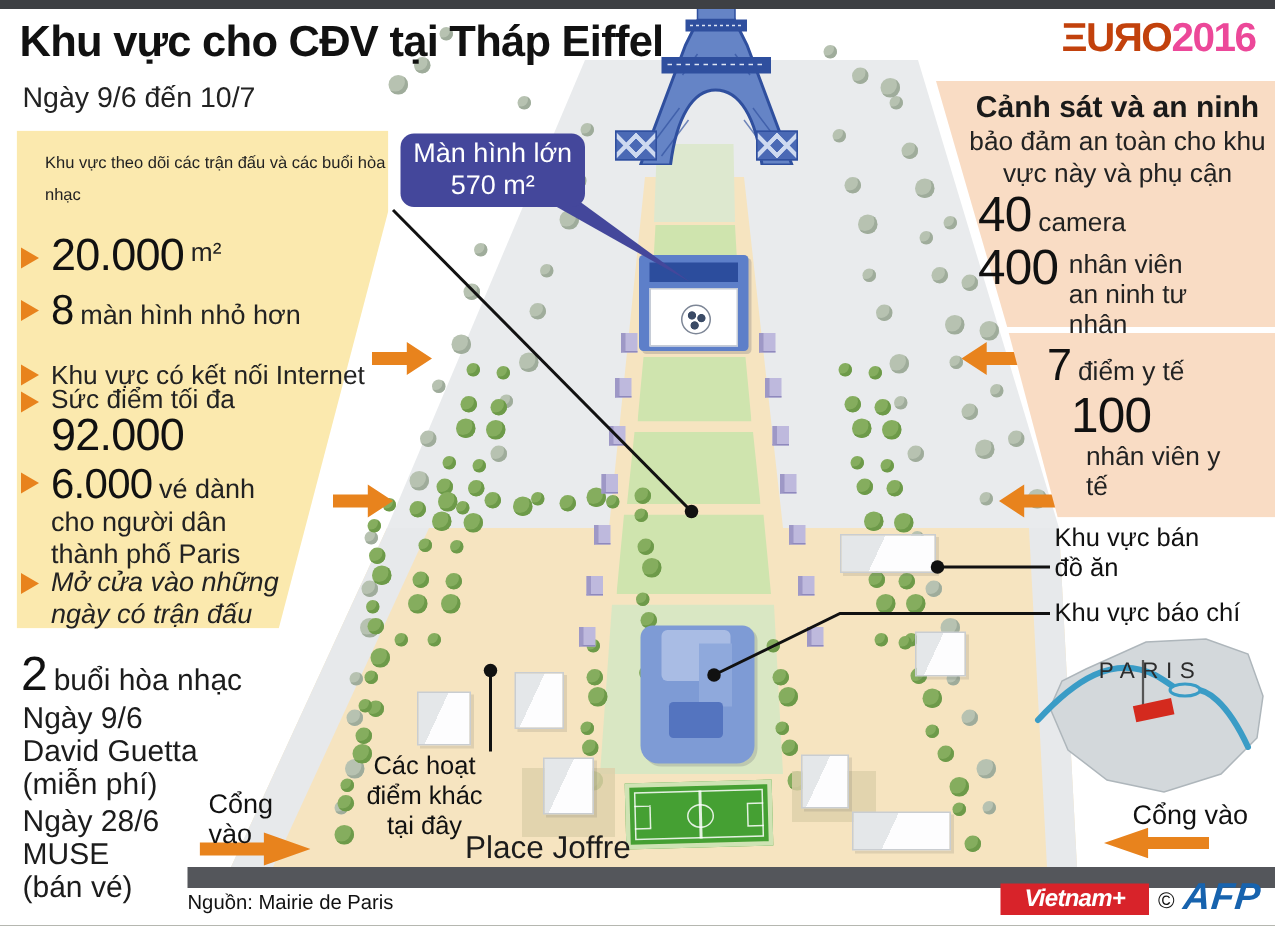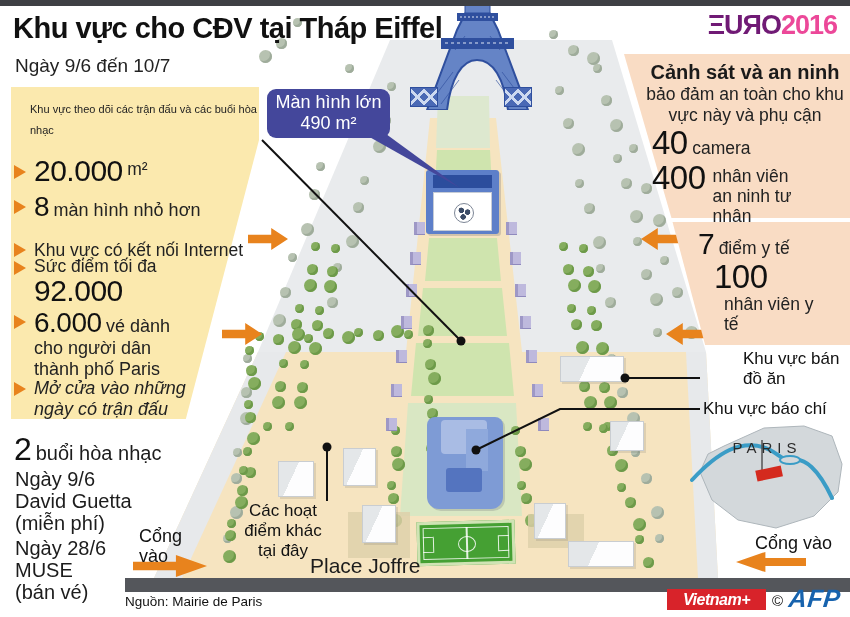--- a/index.html
+++ b/index.html
@@ -4,21 +4,21 @@
 <style>
   html,body{margin:0;padding:0;background:#888;}
   #stage{position:relative;width:850px;height:617px;background:#fff;overflow:hidden;
          font-family:"Liberation Sans","DejaVu Sans",sans-serif;color:#1c1c1c;margin:0 auto;}
   .abs{position:absolute;}
   .shape{position:absolute;inset:0;}
   
   .title{left:13px;top:12px;font-size:29px;font-weight:bold;letter-spacing:-0.5px;color:#111;}
   .subtitle{left:15px;top:55px;font-size:19px;color:#222;}
   .eurologo{right:13px;top:10px;font-size:27px;font-weight:bold;letter-spacing:-1px;white-space:nowrap;}
-  .eurologo .w1{color:#701a75;}
+  .eurologo .w1{color:#c2410c;}
   .eurologo .w2{color:#ec4899;text-align:right;}
   .bar-top{left:0;top:0;width:850px;height:6px;background:#3e4044;}
   .road{left:125px;top:578px;width:725px;height:14px;background:#54565b;}
   .left-panel{left:11px;top:87px;width:248px;height:332px;background:#fbe9ae;
     -webkit-clip-path:polygon(0 0,100% 0,100% 16%,70.5% 100%,0 100%);
     clip-path:polygon(0 0,100% 0,100% 16%,70.5% 100%,0 100%);}
   .intro{left:30px;top:99px;width:228px;font-size:11px;line-height:21px;color:#222;}
   .bullet{width:0;height:0;border-top:7px solid transparent;border-bottom:7px solid transparent;border-left:12px solid #e8831d;}
   .brow{position:absolute;left:14px;display:flex;align-items:flex-start;}
   .big{font-size:30px;line-height:30px;letter-spacing:-0.5px;color:#111;}
@@ -425,24 +425,24 @@
     <span class="big" style="font-size:30px;">7</span>
     <span class="sm">điểm y tế</span>
   </div>
   <div class="abs" style="left:714px;top:262px;">
     <span class="big" style="font-size:33px;display:block;">100</span>
     <span class="sm" style="display:block;width:96px;margin-left:10px;margin-top:2px;">nhân viên y tế</span>
   </div>
 
   <div class="abs bubble">
     <div>Màn hình lớn</div>
-    <div>490 m²</div>
-  </div>
-
-  <div class="abs maplabel" style="left:743px;top:349px;width:98px;">Khu vực bán đồ ăn</div>
+    <div>570 m²</div>
+  </div>
+
+  <div class="abs maplabel" style="left:703px;top:349px;width:98px;">Khu vực bán đồ ăn</div>
   <div class="abs maplabel" style="left:703px;top:399px;width:145px;white-space:nowrap;">Khu vực báo chí</div>
   <div class="abs maplabel" style="left:237px;top:501px;width:92px;text-align:center;">Các hoạt điểm khác tại đây</div>
   <div class="abs" style="left:310px;top:554px;font-size:21px;">Place Joffre</div>
   <div class="abs gate" style="left:139px;top:526px;width:52px;">Cổng vào</div>
   <div class="abs gate" style="left:755px;top:533px;width:90px;white-space:nowrap;">Cổng vào</div>
 
   <div class="abs source">Nguồn: Mairie de Paris</div>
   <div class="abs vnplus">Vietnam+</div>
   <div class="abs copy">©</div>
   <div class="abs afp">AFP</div>

